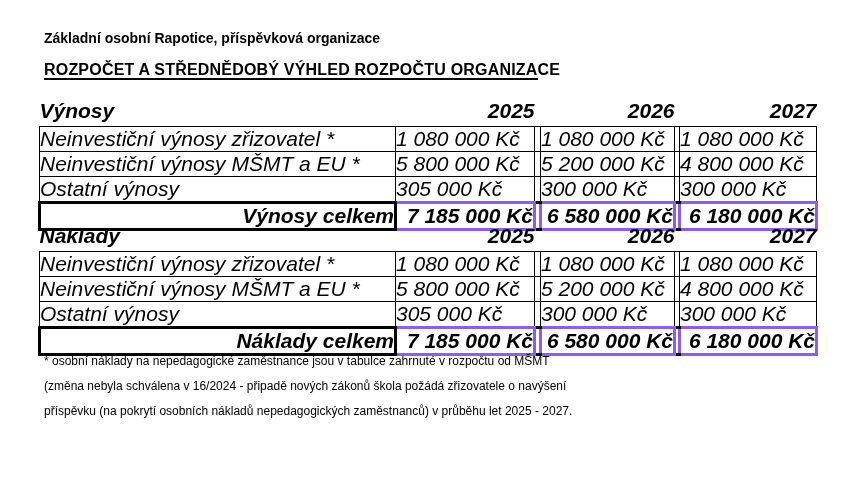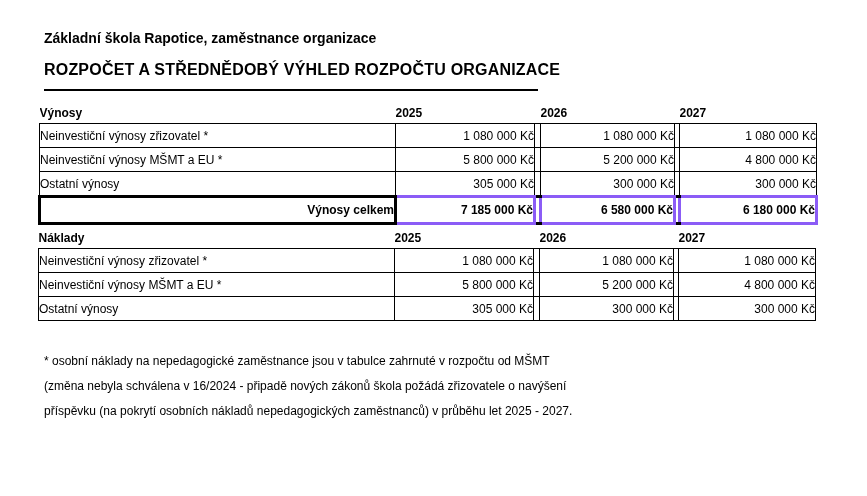--- a/index.html
+++ b/index.html
@@ -28,28 +28,29 @@
     position: absolute;
     left: 44px;
     top: 61px;
     font-size: 16px;
     font-weight: bold;
     white-space: nowrap;
     letter-spacing: 0.2px;
   }
   .doc-heading .u {
     border-bottom: 2px solid #000000;
-    padding-bottom: 11px;
+    padding-bottom: 0;
   }
   table.budget {
     position: absolute;
     left: 38px;
     border-collapse: collapse;
     table-layout: fixed;
-    font-size: 12px;
+    font-size: 21px;
+    font-style: italic;
   }
   table.budget#t1 { top: 99px; }
   table.budget#t2 { top: 224px; }
   col.c-lbl { width: 356px; }
   col.c-v1  { width: 139px; }
   col.c-g1  { width: 6px; }
   col.c-v2  { width: 134px; }
   col.c-g2  { width: 5px; }
   col.c-v3  { width: 137px; }
   table.budget td {
@@ -57,30 +58,30 @@
     overflow: hidden;
     white-space: nowrap;
   }
   tr.hdr td {
     height: 21px;
     vertical-align: bottom;
     padding-bottom: 3px;
     font-weight: bold;
   }
   td.sec { text-align: left; padding-left: 1px; }
-  td.yr  { text-align: left; }
+  td.yr  { text-align: right; }
   tr.row td { height: 23px; margin-top: 41px; }
   td.lbl {
     border: 1px solid #000000;
     text-align: left;
     padding-left: 4px;
   }
   td.val {
     border: 1px solid #000000;
-    text-align: right;
+    text-align: left;
     padding-right: 4px;
   }
   td.gap {
     border-top: 1px solid #000000;
     border-bottom: 1px solid #000000;
   }
   tr.total td { height: 24px; font-weight: bold; }
   td.t-lbl {
     border: 3px solid #000000;
     text-align: right;
@@ -102,21 +103,21 @@
     font-size: 12px;
     line-height: 25px;
   }
   .footnote div { white-space: nowrap; }
 </style>
 </head>
 <body>
 
 <div class="page">
 
-  <div class="doc-title">Základní škola Rapotice, zaměstnance organizace</div>
+  <div class="doc-title">Základní osobní Rapotice, příspěvková organizace</div>
 
   <div class="doc-heading"><span class="u">ROZPOČET A STŘEDNĚDOBÝ VÝHLED ROZPOČTU ORGANIZA</span><span>CE</span></div>
 
   <table class="budget" id="t1">
     <colgroup>
         <col class="c-lbl">
         <col class="c-v1">
         <col class="c-g1">
         <col class="c-v2">
         <col class="c-g2">
@@ -201,20 +202,28 @@
       <td class="val">4 800 000 Kč</td>
     </tr>
     <tr class="row">
       <td class="lbl">Ostatní výnosy</td>
       <td class="val">305 000 Kč</td>
       <td class="gap"></td>
       <td class="val">300 000 Kč</td>
       <td class="gap"></td>
       <td class="val">300 000 Kč</td>
     </tr>
+    <tr class="total">
+      <td class="t-lbl">Náklady celkem</td>
+      <td class="t-val">7 185 000 Kč</td>
+      <td class="t-gap"></td>
+      <td class="t-val">6 580 000 Kč</td>
+      <td class="t-gap"></td>
+      <td class="t-val">6 180 000 Kč</td>
+    </tr>
   </tbody>
     </table>
 
   <div class="footnote">
     <div>* osobní náklady na nepedagogické zaměstnance jsou v tabulce zahrnuté v rozpočtu od MŠMT</div>
     <div>(změna nebyla schválena v 16/2024 - připadě nových zákonů škola požádá zřizovatele o navýšení</div>
     <div>příspěvku (na pokrytí osobních nákladů nepedagogických zaměstnanců) v průběhu let 2025 - 2027.</div>
   </div>
 
 </div>

